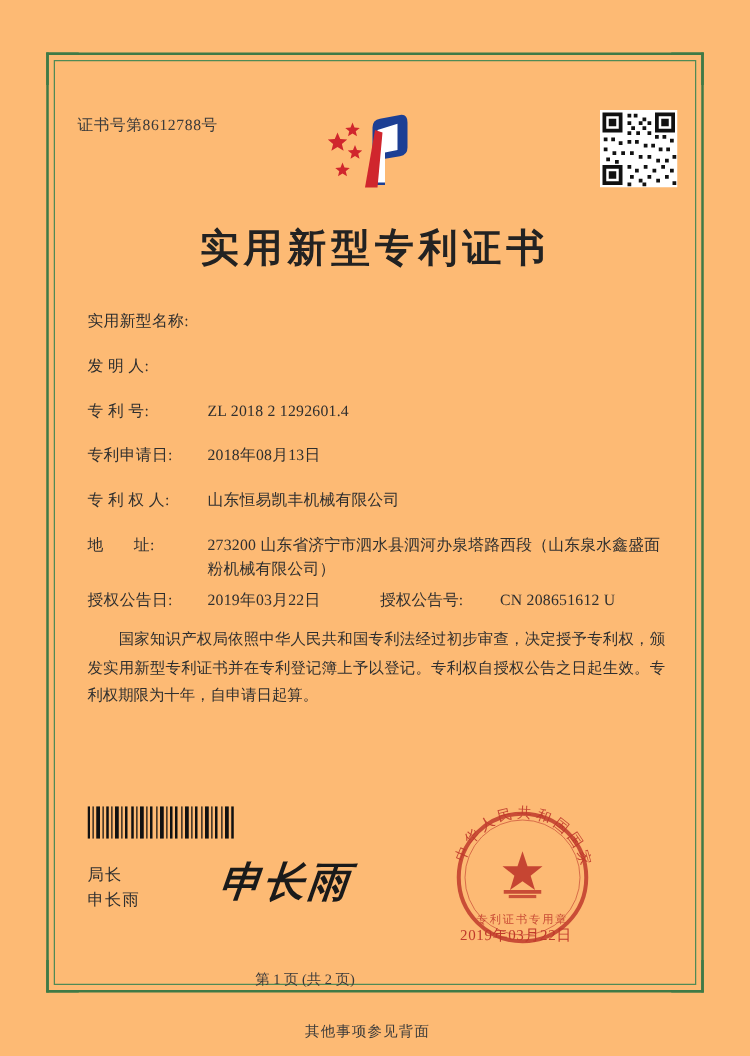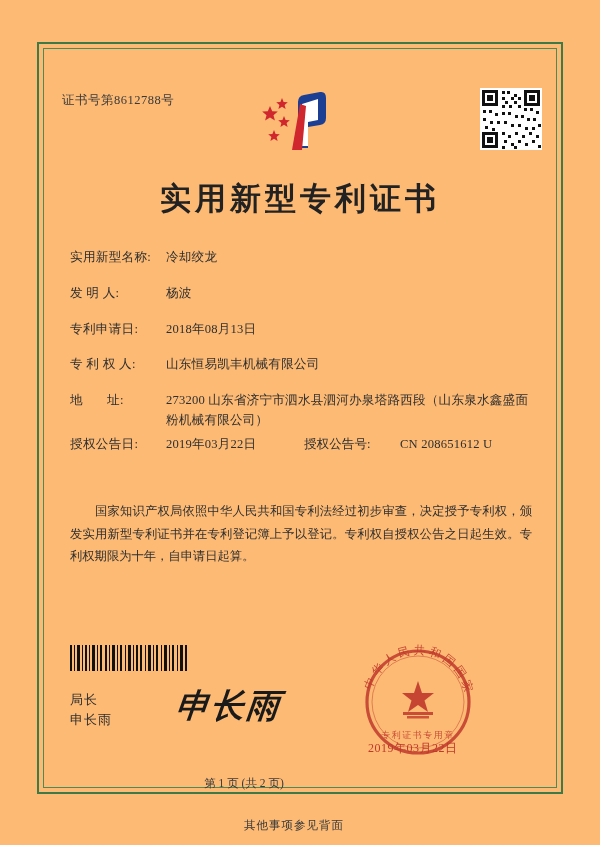--- a/index.html
+++ b/index.html
@@ -283,28 +283,30 @@
         <rect x="34" y="58" width="3" height="3"></rect>
     </g>
   </svg>
 
   <div class="main-title">实用新型专利证书</div>
 
   <div class="fields">
 
     <div class="field-row">
       <div class="field-label">实用新型名称:</div>
-      <div class="field-value">冷却绞龙</div>
     </div>
 
     <div class="field-row">
       <div class="field-label">发 明 人:</div>
-      <div class="field-value">杨波</div>
-    </div>
-
+    </div>
+
+    <div class="field-row">
+      <div class="field-label">专 利 号:</div>
+      <div class="field-value">ZL 2018 2 1292601.4</div>
+    </div>
 
     <div class="field-row">
       <div class="field-label">专利申请日:</div>
       <div class="field-value">2018年08月13日</div>
     </div>
 
     <div class="field-row">
       <div class="field-label">专 利 权 人:</div>
       <div class="field-value">山东恒易凯丰机械有限公司</div>
     </div>

